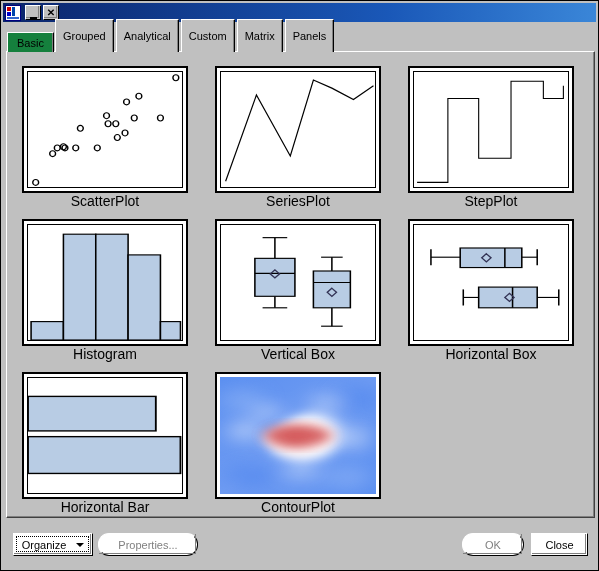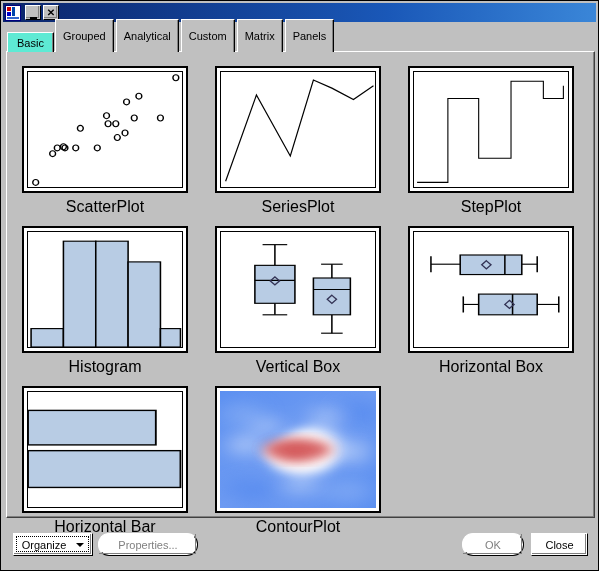--- a/index.html
+++ b/index.html
@@ -138,21 +138,21 @@
     right: 0; top: 0; bottom: 0;
     width: 1px;
     background: #808080;
   }
   .tab.active {
     height: 20px;
     margin-top: -2px;
     margin-left: -2px;
     margin-right: 1px;
     padding: 0 9px;
-    background: #5eead4;
+    background: #15803d;
     z-index: 6;
     border-bottom: none;
   }
 
   
   .content-panel {
     position: absolute;
     left: 5px; top: 50px;
     width: 589px; height: 467px;
     box-sizing: border-box;
@@ -200,22 +200,21 @@
     height: 100%;
     box-sizing: border-box;
     background: #ffffff;
     border: 1px solid #000000;
     position: relative;
     overflow: hidden;
   }
   .thumb-inner.noborder { border: none; }
   .thumb-inner svg { display: block; width: 100%; height: 100%; }
   .gcaption {
-    margin-top: 5px;
-    font-size: 16px;
+    font-size: 14px;
     color: #000000;
     text-align: left;
     white-space: nowrap;
   }
 
   
   .btnbar {
     position: absolute;
     left: 0; right: 0;
     top: 524px;

